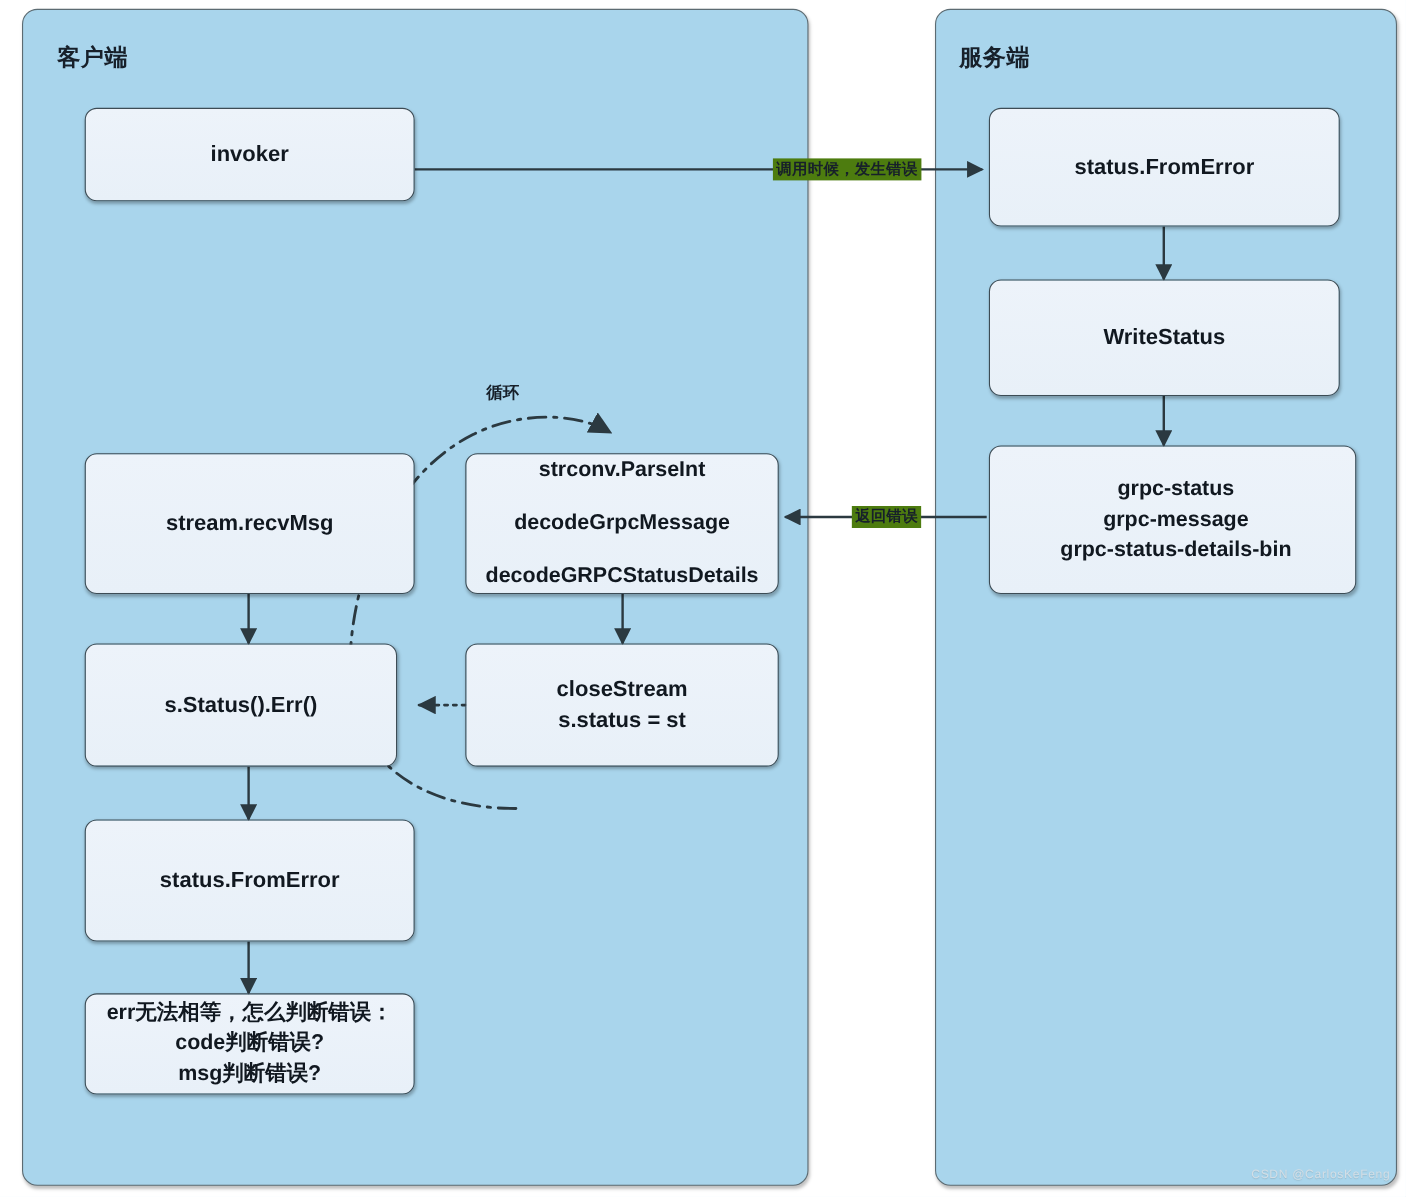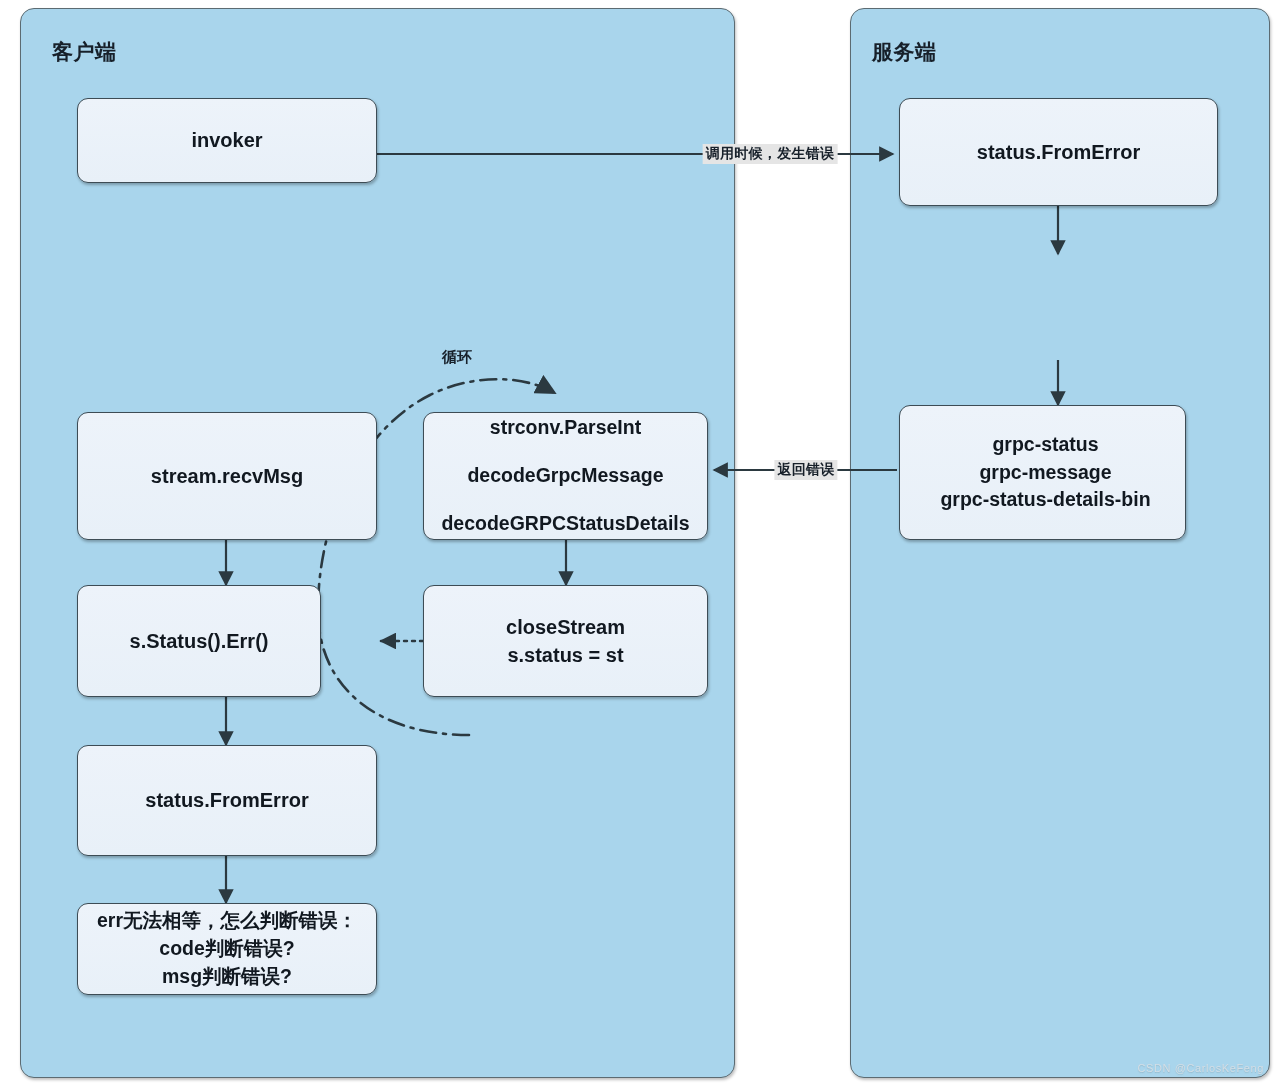--- a/index.html
+++ b/index.html
@@ -60,21 +60,21 @@
     color: #111820;
     font-weight: 700;
     font-size: 20px;
     line-height: 1.42;
     padding: 4px 6px;
   }
   .node .txt { display: block; }
   .node-multiline { font-size: 19.5px; }
   .edge-label {
     position: absolute;
-    background: #e5e5e5;
+    background: #4d7c0f;
     color: #17202a;
     font-size: 14px;
     font-weight: 600;
     padding: 1px 3px;
     white-space: nowrap;
     transform: translate(-50%, -50%);
     letter-spacing: 0.3px;
   }
   .loop-label {
     position: absolute;
@@ -164,38 +164,41 @@
   </svg>
 
   <div class="node" style="left:77px; top:98px; width:300px; height:85px;">
     <span class="txt">invoker</span>
   </div>
 
   <div class="node" style="left:899px; top:98px; width:319px; height:108px;">
     <span class="txt">status.FromError</span>
   </div>
 
-
-  <div class="node node-multiline" style="left:899px; top:405px; width:287px; height:135px; flex-direction:column;padding-left:12px;">
+  <div class="node" style="left:899px; top:254px; width:319px; height:106px;">
+    <span class="txt">WriteStatus</span>
+  </div>
+
+  <div class="node node-multiline" style="left:899px; top:405px; width:334px; height:135px; flex-direction:column;padding-left:12px;">
     <span class="txt">grpc-status</span>
     <span class="txt">grpc-message</span>
     <span class="txt">grpc-status-details-bin</span>
   </div>
 
   <div class="node" style="left:77px; top:412px; width:300px; height:128px;">
     <span class="txt">stream.recvMsg</span>
   </div>
 
   <div class="node node-multiline" style="left:423px; top:412px; width:285px; height:128px; flex-direction:column;gap:20px;">
     <span class="txt">strconv.ParseInt</span>
     <span class="txt">decodeGrpcMessage</span>
     <span class="txt">decodeGRPCStatusDetails</span>
   </div>
 
-  <div class="node" style="left:77px; top:585px; width:244px; height:112px;">
+  <div class="node" style="left:77px; top:585px; width:284px; height:112px;">
     <span class="txt">s.Status().Err()</span>
   </div>
 
   <div class="node" style="left:423px; top:585px; width:285px; height:112px; flex-direction:column;text-align:right;">
     <span class="txt">closeStream</span>
     <span class="txt">s.status = st</span>
   </div>
 
   <div class="node" style="left:77px; top:745px; width:300px; height:111px;">
     <span class="txt">status.FromError</span>

